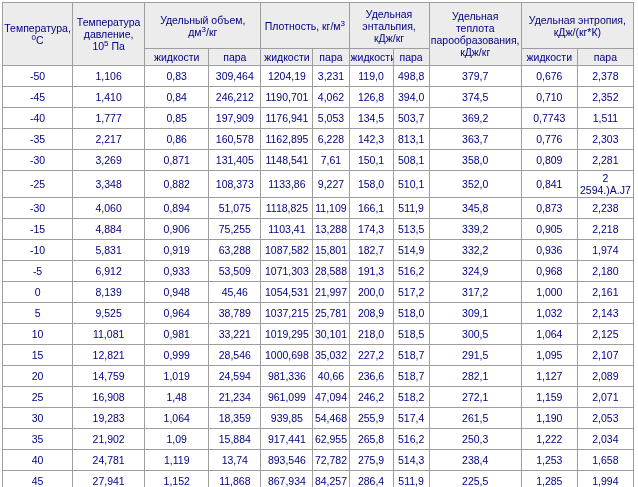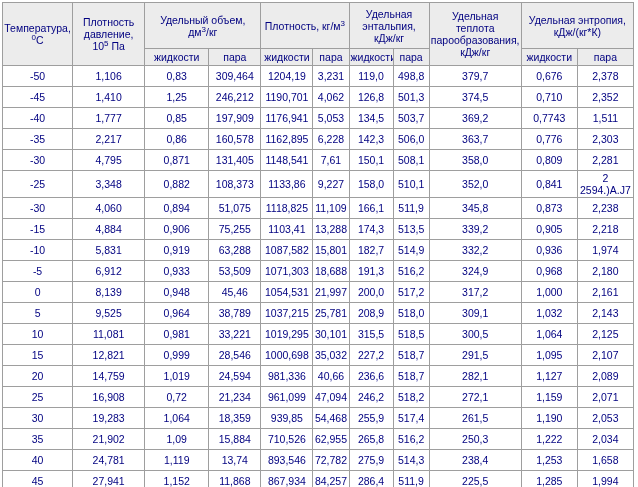--- a/index.html
+++ b/index.html
@@ -49,21 +49,21 @@
       <col style="width:56px">
       <col style="width:56px">
   </colgroup>
   <thead>
     <tr class="hdr-row-1">
       <th rowspan="2">
         <span>Температура,</span><br>
         <sup>0</sup><span>С</span>
       </th>
       <th rowspan="2">
-        <span>Плотность</span><br>
+        <span>Температура</span><br>
         <span>давление,</span><br>
         <span>10</span><sup>5</sup><span> Па</span>
       </th>
       <th colspan="2">
         <span>Удельный объем,</span><br>
         <span>дм</span><sup>3</sup><span>/кг</span>
       </th>
       <th colspan="2">
         <span>Плотность, кг/м</span><sup>3</sup>
       </th>
@@ -104,26 +104,26 @@
         <td>3,231</td>
         <td>119,0</td>
         <td>498,8</td>
         <td>379,7</td>
         <td>0,676</td>
         <td>2,378</td>
       </tr>
       <tr>
         <td>-45</td>
         <td>1,410</td>
-        <td>1,25</td>
+        <td>0,84</td>
         <td>246,212</td>
         <td>1190,701</td>
         <td>4,062</td>
         <td>126,8</td>
-        <td>501,3</td>
+        <td>394,0</td>
         <td>374,5</td>
         <td>0,710</td>
         <td>2,352</td>
       </tr>
       <tr>
         <td>-40</td>
         <td>1,777</td>
         <td>0,85</td>
         <td>197,909</td>
         <td>1176,941</td>
@@ -135,28 +135,28 @@
         <td>1,511</td>
       </tr>
       <tr>
         <td>-35</td>
         <td>2,217</td>
         <td>0,86</td>
         <td>160,578</td>
         <td>1162,895</td>
         <td>6,228</td>
         <td>142,3</td>
-        <td>506,0</td>
+        <td>813,1</td>
         <td>363,7</td>
         <td>0,776</td>
         <td>2,303</td>
       </tr>
       <tr>
         <td>-30</td>
-        <td>4,795</td>
+        <td>3,269</td>
         <td>0,871</td>
         <td>131,405</td>
         <td>1148,541</td>
         <td>7,61</td>
         <td>150,1</td>
         <td>508,1</td>
         <td>358,0</td>
         <td>0,809</td>
         <td>2,281</td>
       </tr>
@@ -212,21 +212,21 @@
         <td>332,2</td>
         <td>0,936</td>
         <td>1,974</td>
       </tr>
       <tr>
         <td>-5</td>
         <td>6,912</td>
         <td>0,933</td>
         <td>53,509</td>
         <td>1071,303</td>
-        <td>18,688</td>
+        <td>28,588</td>
         <td>191,3</td>
         <td>516,2</td>
         <td>324,9</td>
         <td>0,968</td>
         <td>2,180</td>
       </tr>
       <tr>
         <td>0</td>
         <td>8,139</td>
         <td>0,948</td>
@@ -252,21 +252,21 @@
         <td>1,032</td>
         <td>2,143</td>
       </tr>
       <tr>
         <td>10</td>
         <td>11,081</td>
         <td>0,981</td>
         <td>33,221</td>
         <td>1019,295</td>
         <td>30,101</td>
-        <td>315,5</td>
+        <td>218,0</td>
         <td>518,5</td>
         <td>300,5</td>
         <td>1,064</td>
         <td>2,125</td>
       </tr>
       <tr>
         <td>15</td>
         <td>12,821</td>
         <td>0,999</td>
         <td>28,546</td>
@@ -287,21 +287,21 @@
         <td>40,66</td>
         <td>236,6</td>
         <td>518,7</td>
         <td>282,1</td>
         <td>1,127</td>
         <td>2,089</td>
       </tr>
       <tr>
         <td>25</td>
         <td>16,908</td>
-        <td>0,72</td>
+        <td>1,48</td>
         <td>21,234</td>
         <td>961,099</td>
         <td>47,094</td>
         <td>246,2</td>
         <td>518,2</td>
         <td>272,1</td>
         <td>1,159</td>
         <td>2,071</td>
       </tr>
       <tr>
@@ -315,21 +315,21 @@
         <td>517,4</td>
         <td>261,5</td>
         <td>1,190</td>
         <td>2,053</td>
       </tr>
       <tr>
         <td>35</td>
         <td>21,902</td>
         <td>1,09</td>
         <td>15,884</td>
-        <td>710,526</td>
+        <td>917,441</td>
         <td>62,955</td>
         <td>265,8</td>
         <td>516,2</td>
         <td>250,3</td>
         <td>1,222</td>
         <td>2,034</td>
       </tr>
       <tr>
         <td>40</td>
         <td>24,781</td>

